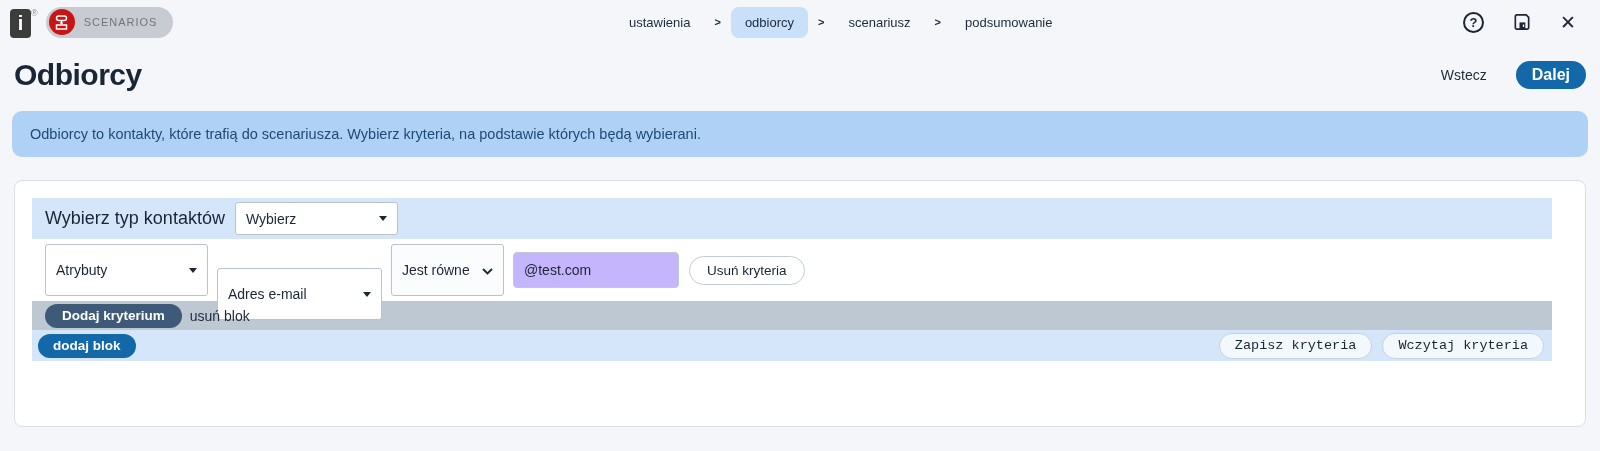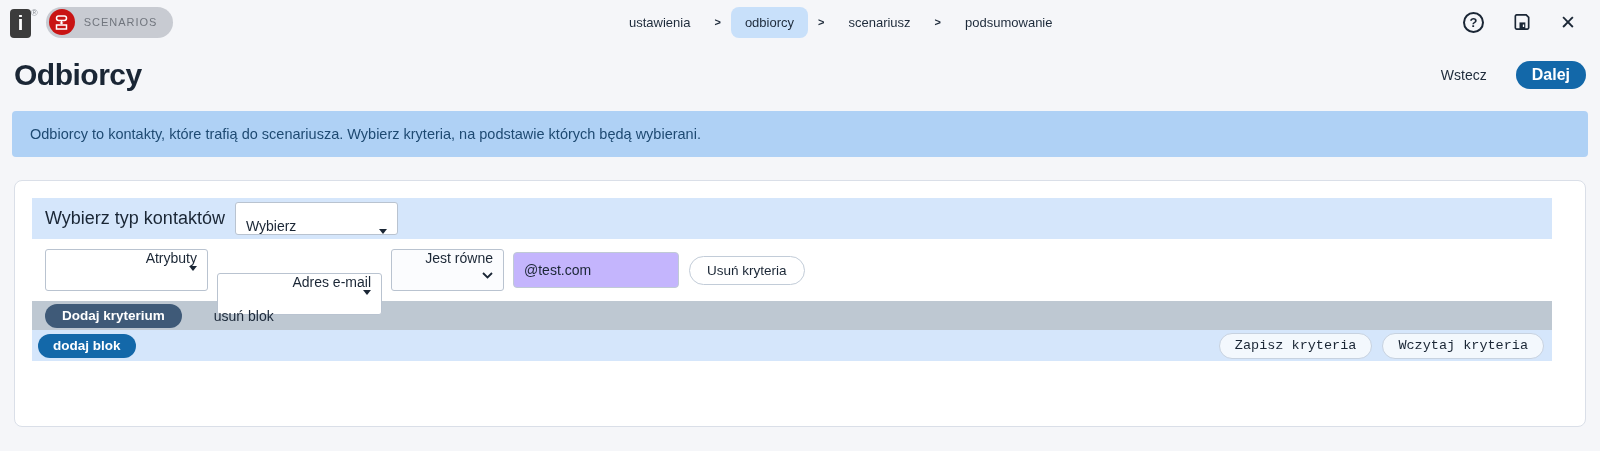--- a/index.html
+++ b/index.html
@@ -107,21 +107,21 @@
     font-weight: bold;
     font-family: inherit;
     cursor: pointer;
   }
 
   
   .banner {
     margin: 6px 12px 0;
     height: 46px;
     background: #afd1f5;
-    border-radius: 4px;
+    border-radius: 10px;
     display: flex; align-items: center;
     padding: 0 18px;
   }
   .banner-text { color: #1e4a72; font-size: 14.5px; }
 
   
   .card {
     margin: 23px 14px 0;
     height: 247px;
     background: #ffffff;
@@ -137,41 +137,41 @@
     display: flex; align-items: center;
     padding: 0 13px;
   }
   .type-label { font-size: 18px; margin-right: 10px; }
 
   .select {
     background: #ffffff;
     border: 1px solid #b9c3d0;
     border-radius: 3px;
     height: 33px;
-    display: flex; align-items: flex-end;
+    display: flex; align-items: center;
     padding: 0 10px;
     font-size: 14px;
     cursor: pointer;
   }
   .select .caret { margin-left: auto; }
   .caret-tri {
     width: 0; height: 0;
     border-left: 4px solid transparent;
     border-right: 4px solid transparent;
     border-top: 5px solid #1a2635;
   }
 
   .row-criteria {
     background: #ffffff;
     height: 62px;
     display: flex; align-items: center;
     padding: 0 13px;
     gap: 9px;
   }
-  .row-criteria .select { height: 42px; flex-direction: column; }
+  .row-criteria .select { height: 52px; }
   .sel-category { width: 163px; }
   .sel-attribute { width: 165px; margin-top: 48px; }
   .sel-operator { width: 113px; background: #fbfcfe; }
   .sel-contact-type { width: 163px; }
 
   .value-input {
     width: 166px; height: 36px;
     background: #c4b5fd;
     border: 1px solid #c0cad6;
     border-radius: 4px;
@@ -204,21 +204,21 @@
     color: #ffffff;
     border: none;
     border-radius: 12px;
     height: 24px;
     padding: 0 17px;
     font-size: 13.5px;
     font-weight: bold;
     font-family: inherit;
     cursor: pointer;
   }
-  .remove-block-link { margin-left: 32px; font-size: 14px; color: #1d2a3a; cursor: pointer; }
+  .remove-block-link { margin-left: 8px; font-size: 14px; color: #1d2a3a; cursor: pointer; }
 
   .row-footer {
     background: #d5e6fb;
     height: 31px;
     display: flex; align-items: center;
     padding: 0 8px 0 6px;
   }
   .add-block-button {
     background: #1368a9;
     color: #ffffff;

